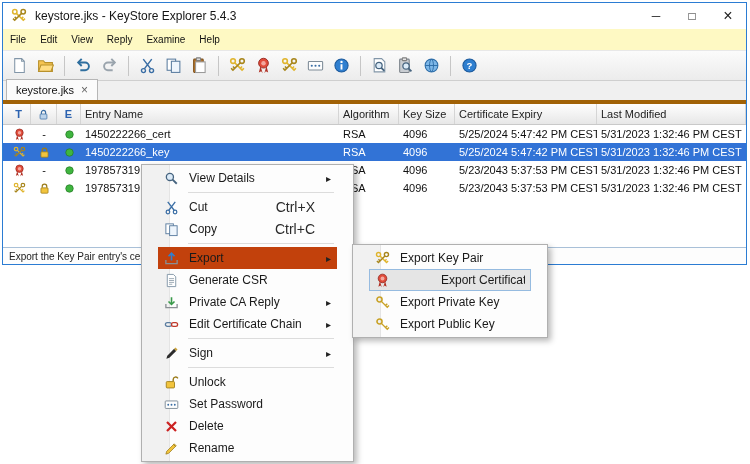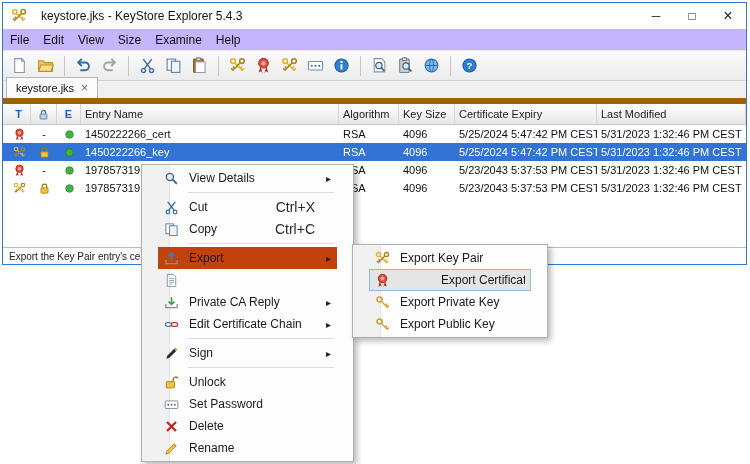--- a/index.html
+++ b/index.html
@@ -4,35 +4,35 @@
 <style>
   * { margin:0; padding:0; box-sizing:border-box; }
   body { font-family:"Liberation Sans", sans-serif; background:#fff; }
   .stage { position:relative; width:750px; height:464px; background:#ffffff; overflow:hidden; }
 
   
   .window { position:absolute; left:2px; top:2px; width:745px; height:263px; background:#fff; border:1px solid #2b7cd3; }
   .titlebar { position:absolute; left:0; top:0; right:0; height:26px; display:flex; align-items:center; padding-left:8px; background:#fff; }
   .appic { width:16px; height:16px; flex:none; }
   .appic svg { width:100%; height:100%; }
-  .wtitle { font-size:12px; color:#151515; margin-left:6px; flex:1; white-space:nowrap; overflow:hidden;padding-left:8px; }
+  .wtitle { font-size:12px; color:#151515; margin-left:0; flex:1; white-space:nowrap; overflow:hidden;padding-left:8px; }
   .wbtn { width:36px; height:100%; display:flex; align-items:center; justify-content:center; font-size:12px; color:#222; cursor:default; }
   .wbtn.close { font-size:16px; }
 
-  .menubar { position:absolute; left:0; top:26px; right:0; height:21px; display:flex; align-items:center; font-size:12px; color:#111; background:#c4b5fd; }
+  .menubar { position:absolute; left:0; top:26px; right:0; height:21px; display:flex; align-items:center; font-size:10px; color:#111; background:#fef9c3; }
   .mitem { padding:2px 7px; }
 
   .toolbar { position:absolute; left:0; top:47px; right:0; height:31px; display:flex; align-items:center; gap:1px; padding:0 4px;
              background:linear-gradient(#fbfbfb,#ececec); border-top:1px solid #e8e8e8; border-bottom:1px solid #cfcfcf; }
   .tb { width:25px; height:25px; display:flex; align-items:center; justify-content:center; border-radius:2px; }
   .ic17 { width:17px; height:17px; display:inline-block; }
   .ic17 svg { width:100%; height:100%; display:block; }
   .tsep { width:1px; height:20px; background:#c6c6c6; margin:0 5px; flex:none; }
 
-  .tabbar { position:absolute; left:0; top:78px; right:0; height:23px; background:#f0f0f0; border-bottom:6px solid #a16207;
+  .tabbar { position:absolute; left:0; top:78px; right:0; height:23px; background:#f0f0f0; border-bottom:4px solid #a16207;
             display:flex; align-items:flex-end; padding-left:3px; }
   .tab { display:flex; align-items:center; gap:7px; height:21px; padding:0 9px; background:#fbfbfb;
          border:1px solid #b6b6b6; border-bottom:none; font-size:11px; color:#111; }
   .tabclose { color:#666; font-size:12px; line-height:1; }
 
   
   .tablearea { position:absolute; left:0; top:101px; right:0; bottom:17px; background:#fff; overflow:hidden; }
   .thead { display:flex; height:21px; padding-left:4px; background:linear-gradient(#fefefe,#e7e7e7); border-bottom:1px solid #c9c9c9;
            font-size:11px; color:#222; }
   .th { display:flex; align-items:center; padding:0 4px; border-right:1px solid #d5d5d5; overflow:hidden; white-space:nowrap; }
@@ -97,21 +97,21 @@
         </span>
       <span class="wbtn close">
           <span>×</span>
         </span>
     </div>
 
     <div class="menubar">
       <span class="mitem">File</span>
       <span class="mitem">Edit</span>
       <span class="mitem">View</span>
-      <span class="mitem">Size</span>
+      <span class="mitem">Reply</span>
       <span class="mitem">Examine</span>
       <span class="mitem">Help</span>
     </div>
 
     <div class="toolbar">
       <span class="tb">
           <span class="ic17">
             <svg viewBox="0 0 16 16">
               <path d="M3.5 1.5 h6.5 l2.5 2.5 V14.5 H3.5z" fill="#fff" stroke="#8296a8"></path>
               <path d="M10 1.5 V4 h2.5" fill="none" stroke="#8296a8"></path>
@@ -473,20 +473,21 @@
       <span class="mi-lb">Export</span>
       <span class="mi-ar">▸</span>
     </div>
     <div class="mi">
       <span class="mi-ic">
           <svg viewBox="0 0 16 16">
             <path d="M3.5 1.5 h6.5 l2.5 2.5 V14.5 H3.5z" fill="#fff" stroke="#8296a8"></path>
             <path d="M5.3 6 h5.4 M5.3 8 h5.4 M5.3 10 h5.4 M5.3 12 h3.5" stroke="#9aa7b2"></path>
           </svg>
         </span>
+      <span class="mi-lb">Generate CSR</span>
     </div>
     <div class="mi">
       <span class="mi-ic">
           <svg viewBox="0 0 16 16">
             <path d="M8 2.5 V10 M4.8 6.9 L8 10.1 l3.2-3.2" fill="none" stroke="#3a9a4a" stroke-width="1.7"></path>
             <path d="M2 9.5 V13.5 H14 V9.5" fill="none" stroke="#8a8f94" stroke-width="1.4"></path>
           </svg>
         </span>
       <span class="mi-lb">Private CA Reply</span>
       <span class="mi-ar">▸</span>

